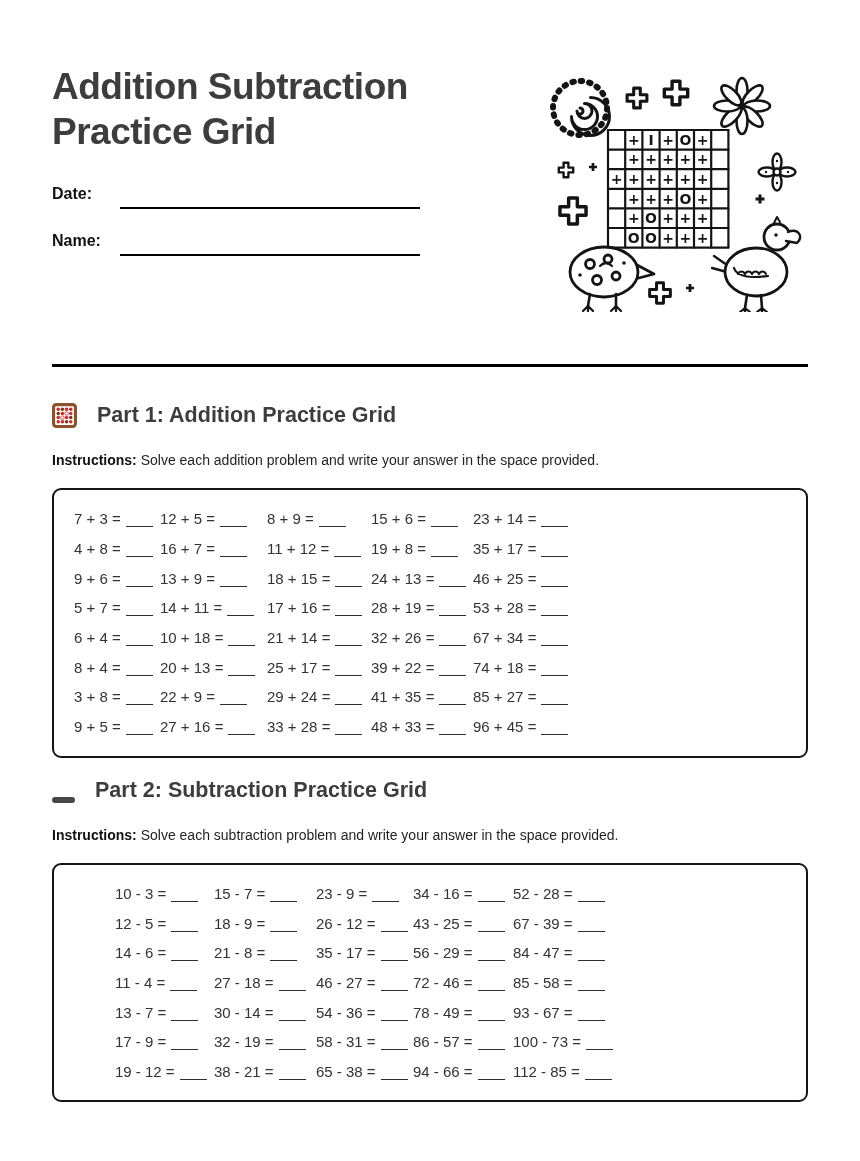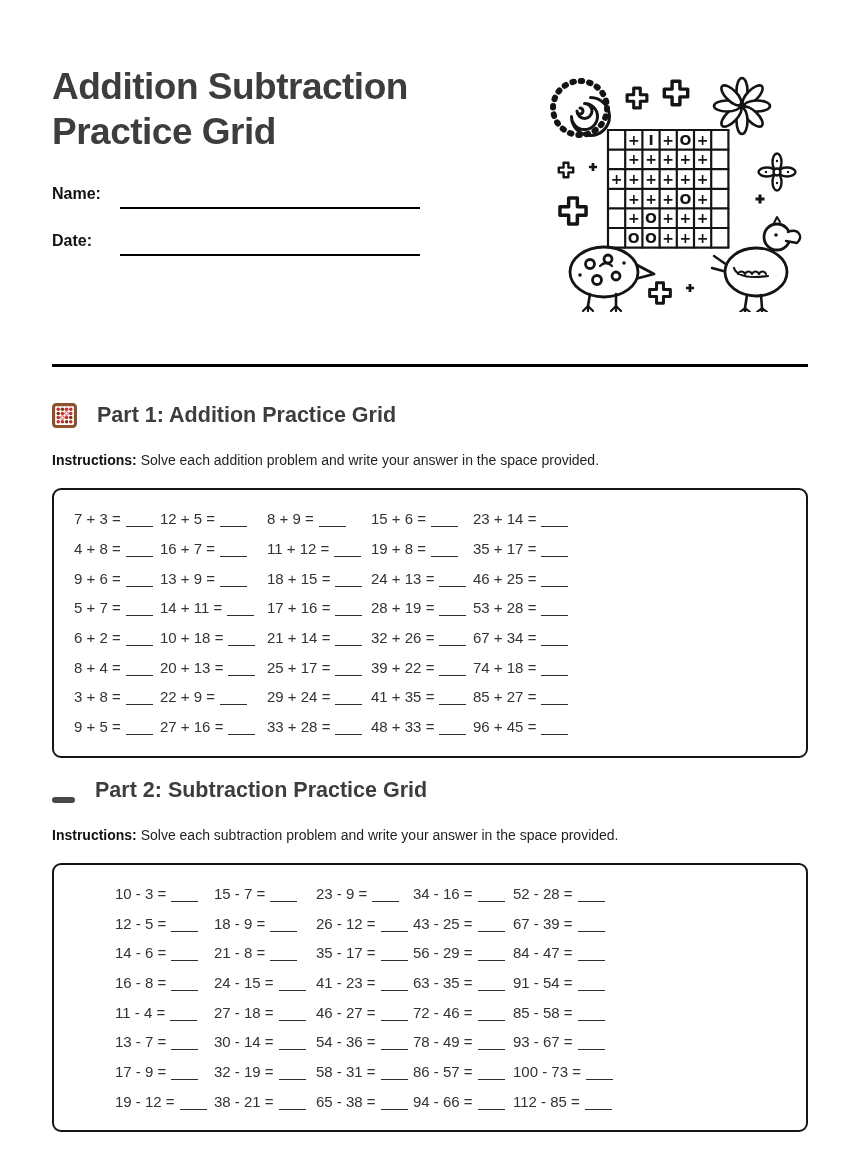--- a/index.html
+++ b/index.html
@@ -38,25 +38,25 @@
 </style>
 </head>
 <body>
 
 <div class="page">
 
   <h1 class="title">Addition Subtraction Practice Grid</h1>
 
   <div class="fields">
     <div class="field-row">
-      <span class="field-label">Name:</span>
+      <span class="field-label">Date:</span>
       <span class="field-line"></span>
     </div>
     <div class="field-row">
-      <span class="field-label">Date:</span>
+      <span class="field-label">Name:</span>
       <span class="field-line"></span>
     </div>
   </div>
 
   <div class="rule"></div>
 
   <section class="part1">
     <h2 class="part-heading">
       <svg width="25" height="25" viewBox="0 0 24 24">
         <rect x="1.5" y="1.5" width="21" height="21" rx="2.5" fill="#fff" stroke="#8a532c" stroke-width="3"></rect>
@@ -108,21 +108,21 @@
           <span class="prob-cell"><span>46 + 25 =</span><span class="blank"></span></span>
         </div>
         <div class="prob-row">
           <span class="prob-cell"><span>5 + 7 =</span><span class="blank"></span></span>
           <span class="prob-cell"><span>14 + 11 =</span><span class="blank"></span></span>
           <span class="prob-cell"><span>17 + 16 =</span><span class="blank"></span></span>
           <span class="prob-cell"><span>28 + 19 =</span><span class="blank"></span></span>
           <span class="prob-cell"><span>53 + 28 =</span><span class="blank"></span></span>
         </div>
         <div class="prob-row">
-          <span class="prob-cell"><span>6 + 2 =</span><span class="blank"></span></span>
+          <span class="prob-cell"><span>6 + 4 =</span><span class="blank"></span></span>
           <span class="prob-cell"><span>10 + 18 =</span><span class="blank"></span></span>
           <span class="prob-cell"><span>21 + 14 =</span><span class="blank"></span></span>
           <span class="prob-cell"><span>32 + 26 =</span><span class="blank"></span></span>
           <span class="prob-cell"><span>67 + 34 =</span><span class="blank"></span></span>
         </div>
         <div class="prob-row">
           <span class="prob-cell"><span>8 + 4 =</span><span class="blank"></span></span>
           <span class="prob-cell"><span>20 + 13 =</span><span class="blank"></span></span>
           <span class="prob-cell"><span>25 + 17 =</span><span class="blank"></span></span>
           <span class="prob-cell"><span>39 + 22 =</span><span class="blank"></span></span>
@@ -168,27 +168,20 @@
           <span class="prob-cell"><span>26 - 12 =</span><span class="blank"></span></span>
           <span class="prob-cell"><span>43 - 25 =</span><span class="blank"></span></span>
           <span class="prob-cell"><span>67 - 39 =</span><span class="blank"></span></span>
         </div>
         <div class="prob-row">
           <span class="prob-cell"><span>14 - 6 =</span><span class="blank"></span></span>
           <span class="prob-cell"><span>21 - 8 =</span><span class="blank"></span></span>
           <span class="prob-cell"><span>35 - 17 =</span><span class="blank"></span></span>
           <span class="prob-cell"><span>56 - 29 =</span><span class="blank"></span></span>
           <span class="prob-cell"><span>84 - 47 =</span><span class="blank"></span></span>
-        </div>
-        <div class="prob-row">
-          <span class="prob-cell"><span>16 - 8 =</span><span class="blank"></span></span>
-          <span class="prob-cell"><span>24 - 15 =</span><span class="blank"></span></span>
-          <span class="prob-cell"><span>41 - 23 =</span><span class="blank"></span></span>
-          <span class="prob-cell"><span>63 - 35 =</span><span class="blank"></span></span>
-          <span class="prob-cell"><span>91 - 54 =</span><span class="blank"></span></span>
         </div>
         <div class="prob-row">
           <span class="prob-cell"><span>11 - 4 =</span><span class="blank"></span></span>
           <span class="prob-cell"><span>27 - 18 =</span><span class="blank"></span></span>
           <span class="prob-cell"><span>46 - 27 =</span><span class="blank"></span></span>
           <span class="prob-cell"><span>72 - 46 =</span><span class="blank"></span></span>
           <span class="prob-cell"><span>85 - 58 =</span><span class="blank"></span></span>
         </div>
         <div class="prob-row">
           <span class="prob-cell"><span>13 - 7 =</span><span class="blank"></span></span>

